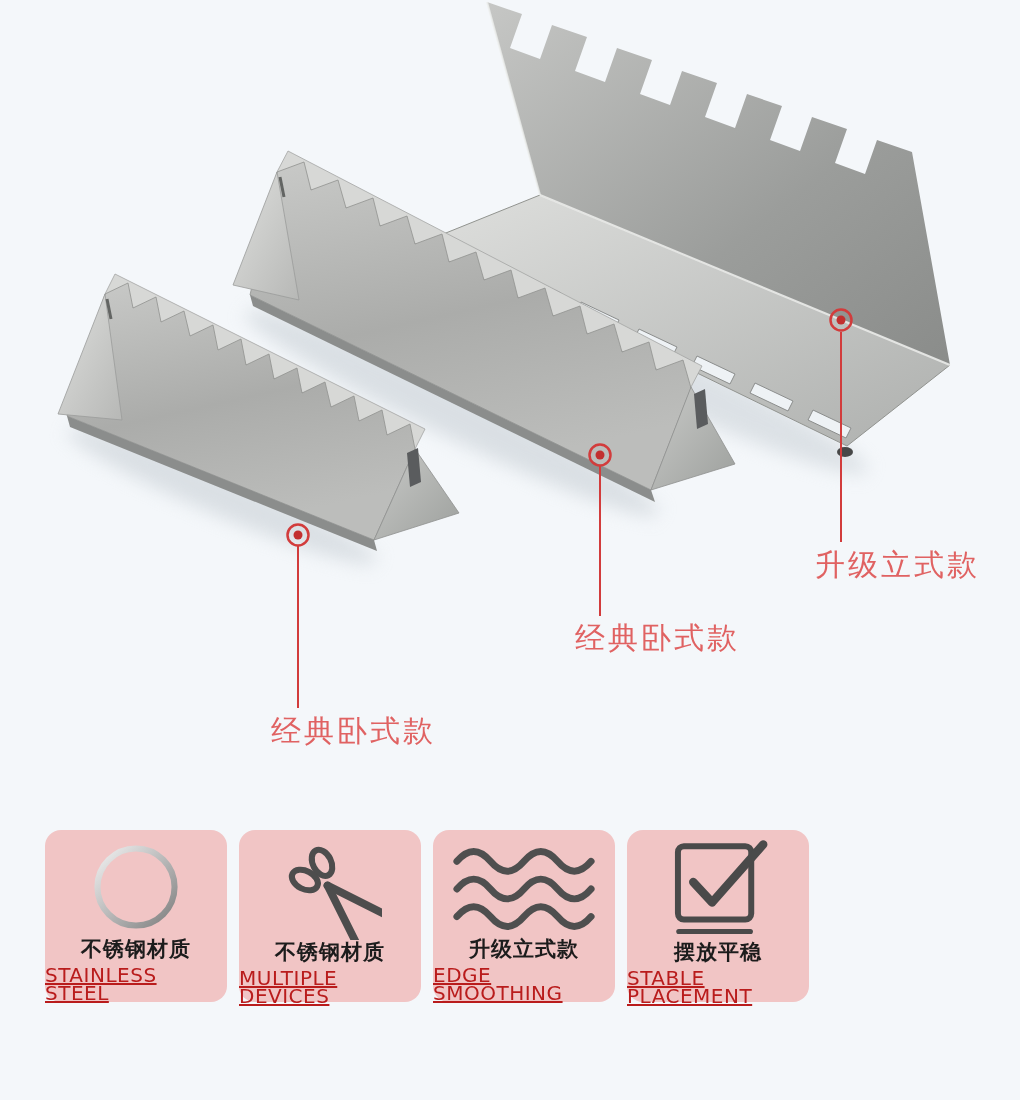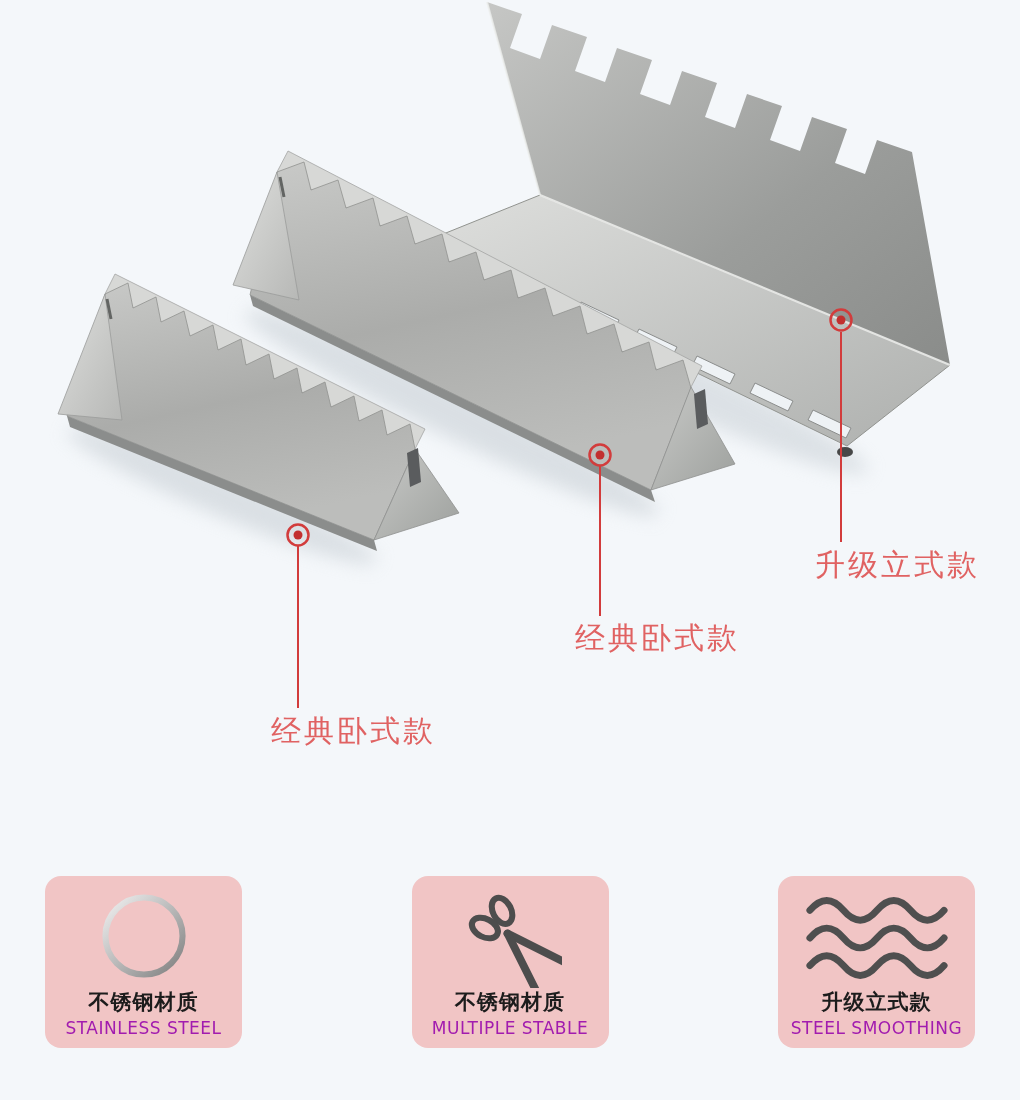--- a/index.html
+++ b/index.html
@@ -4,27 +4,27 @@
 <style>
   html,body{margin:0;padding:0;}
   body{background:#e9edf1;font-family:"DejaVu Sans","Liberation Sans",sans-serif;}
   .stage{position:relative;width:1020px;height:1100px;background:#f4f7fa;overflow:hidden;margin:0 auto;}
   .scene{position:absolute;left:0;top:0;z-index:1;}
   .product-label{position:absolute;z-index:2;color:#e06262;font-size:30px;letter-spacing:3px;
                  text-align:right;font-weight:500;line-height:38px;}
   .label-upright{left:700px;top:546px;width:280px;}
   .label-classic-long{left:460px;top:619px;width:280px;}
   .label-classic{left:156px;top:712px;width:280px;}
-  .features{position:absolute;left:45px;top:876px;width:930px;display:flex;
+  .features{position:absolute;left:45px;top:830px;width:764px;display:flex;
             justify-content:space-between;z-index:2;gap:12px;}
   .feature-box{width:197px;height:172px;background:#f1c5c5;border-radius:16px;
                display:flex;flex-direction:column;align-items:center;}
   .icon-wrap{height:108px;margin-top:6px;display:flex;align-items:center;justify-content:center;}
   .cn{font-size:21px;color:#1c1c1c;font-weight:700;letter-spacing:1px;line-height:24px;}
-  .en{font-size:17px;color:#a21caf;margin-top:5px;letter-spacing:.5px;line-height:18px;}
+  .en{font-size:20px;color:#b91c1c;margin-top:5px;letter-spacing:.5px;line-height:18px;text-decoration:underline;}
 </style>
 </head>
 <body>
 
 <div class="stage">
 
   <svg class="scene" width="1020" height="1100" viewBox="0 0 1020 1100">
     <defs>
       <linearGradient id="gradPlate" x1="0" y1="0" x2="1" y2="1">
         <stop offset="0" stop-color="#c6c7c5"></stop>
@@ -156,32 +156,45 @@
           <g transform="rotate(135)" stroke="#4d4d4d" fill="none">
             <line x1="0" y1="4" x2="-26" y2="-74" stroke-width="9" stroke-linecap="round"></line>
             <line x1="0" y1="4" x2="26" y2="-74" stroke-width="9" stroke-linecap="round"></line>
             <ellipse cx="-14" cy="27" rx="10.5" ry="16" stroke-width="7" transform="rotate(18 -14 27)"></ellipse>
             <ellipse cx="14" cy="27" rx="10.5" ry="16" stroke-width="7" transform="rotate(-18 14 27)"></ellipse>
             <circle cx="0" cy="2" r="4" fill="#4d4d4d" stroke="none"></circle>
           </g>
         </svg>
       </div>
       <div class="cn">不锈钢材质</div>
-      <div class="en">MULTIPLE STABLE</div>
+      <div class="en">MULTIPLE DEVICES</div>
     </div>
 
     <div class="feature-box">
       <div class="icon-wrap">
         <svg width="150" height="100" viewBox="0 0 152 100">
           <g stroke="#4f4f4f" stroke-width="7" fill="none" stroke-linecap="round">
             <path d="M8,24 Q25,4 42,24 T76,24 T110,24 T144,24"></path>
             <path d="M8,52 Q25,32 42,52 T76,52 T110,52 T144,52"></path>
             <path d="M8,80 Q25,60 42,80 T76,80 T110,80 T144,80"></path>
           </g>
         </svg>
       </div>
       <div class="cn">升级立式款</div>
-      <div class="en">STEEL SMOOTHING</div>
-    </div>
-
+      <div class="en">EDGE SMOOTHING</div>
+    </div>
+
+    <div class="feature-box">
+      <div class="icon-wrap">
+        <svg width="104" height="104" viewBox="0 0 122 122">
+          <g stroke="#4a4a4a" fill="none">
+            <rect x="14" y="12" width="86" height="86" rx="7" stroke-width="7"></rect>
+            <polyline points="32,54 54,78 114,10" stroke-width="10" stroke-linecap="round" stroke-linejoin="round"></polyline>
+            <line x1="15" y1="112" x2="99" y2="112" stroke-width="6" stroke-linecap="round"></line>
+          </g>
+        </svg>
+      </div>
+      <div class="cn">摆放平稳</div>
+      <div class="en">STABLE PLACEMENT</div>
+    </div>
 
   </div>
 </div>
 
 </body></html>

